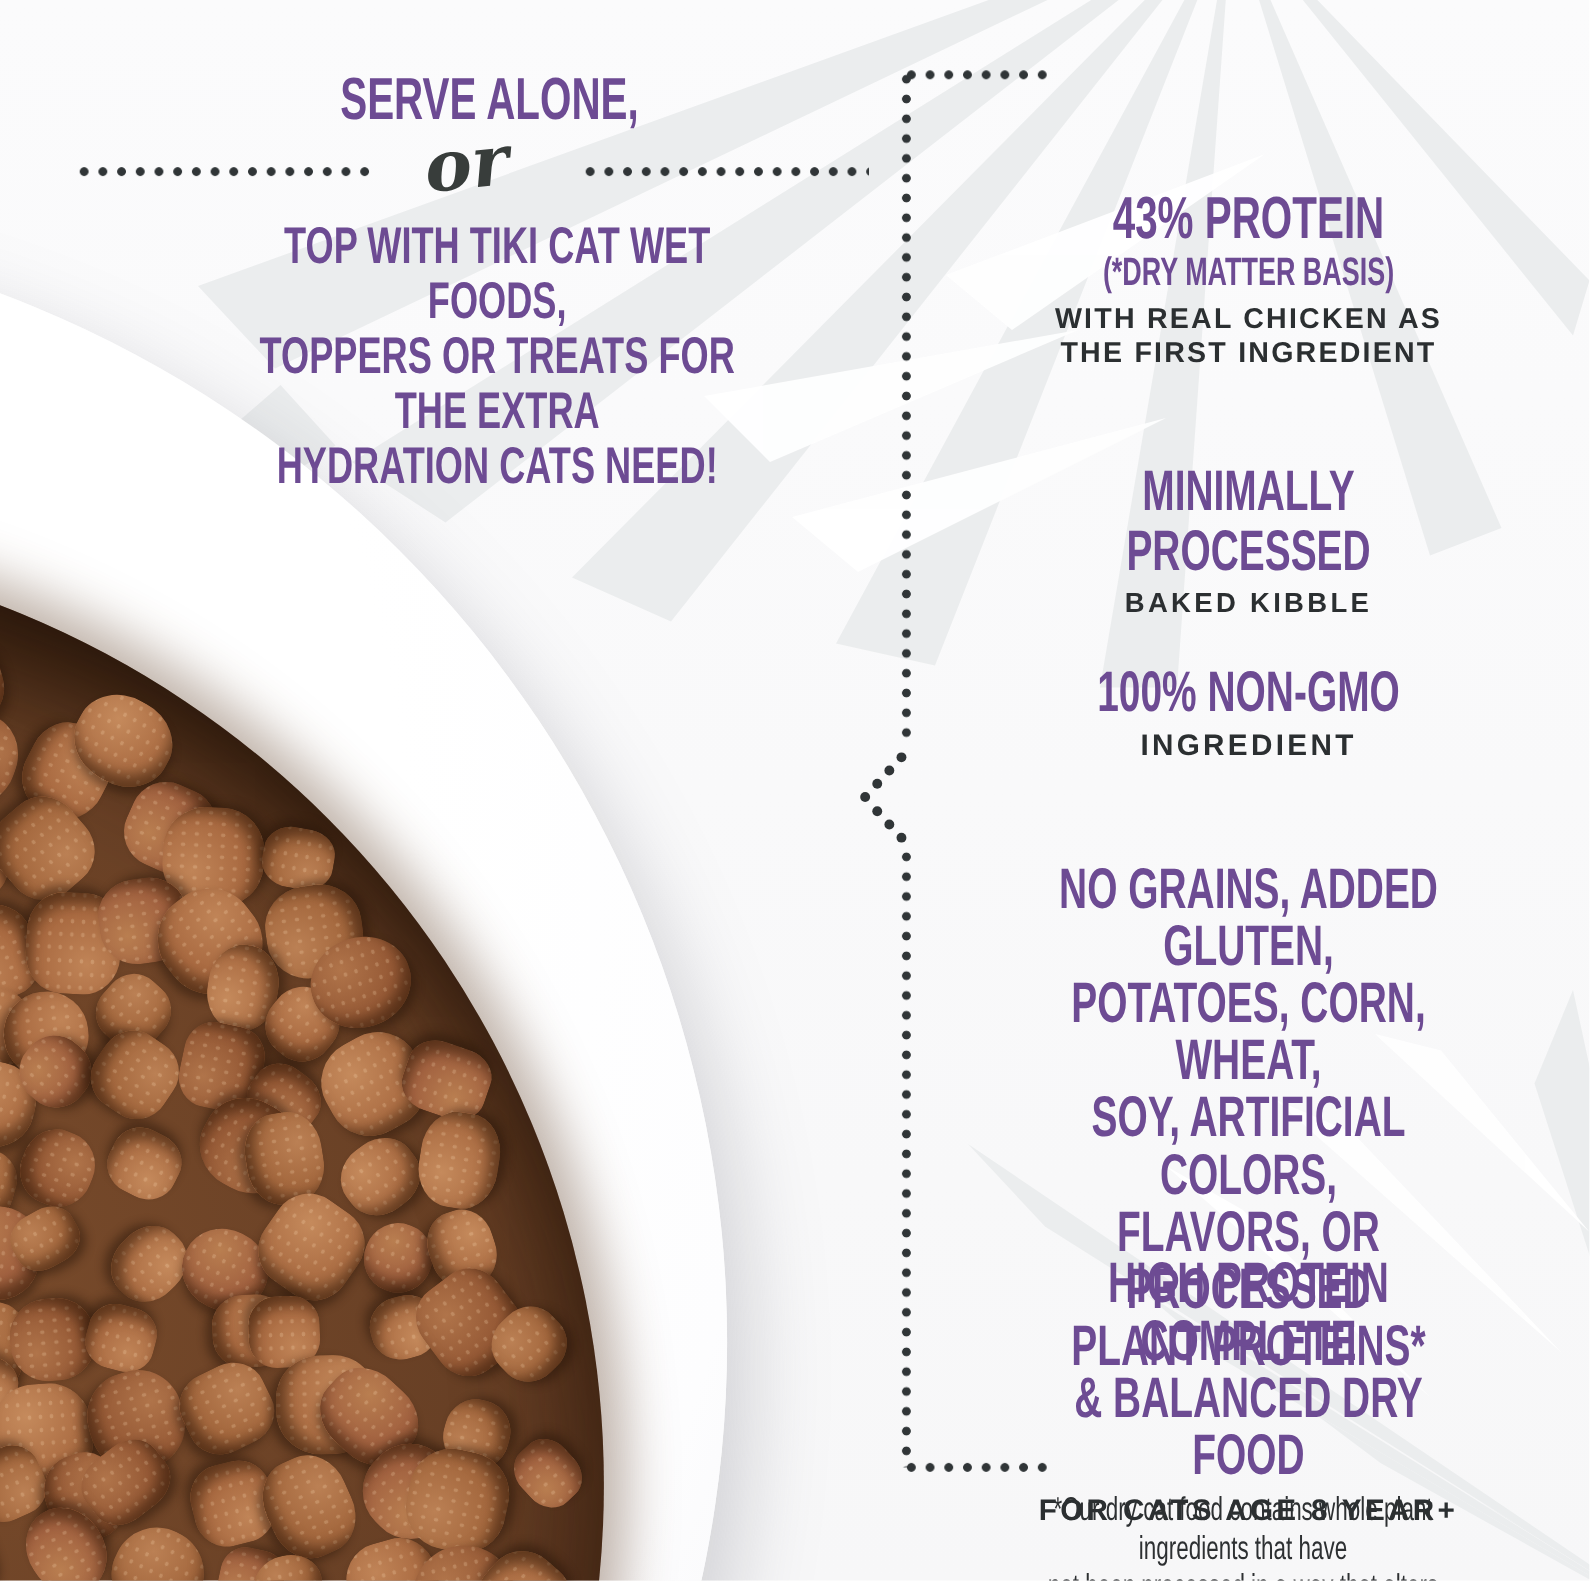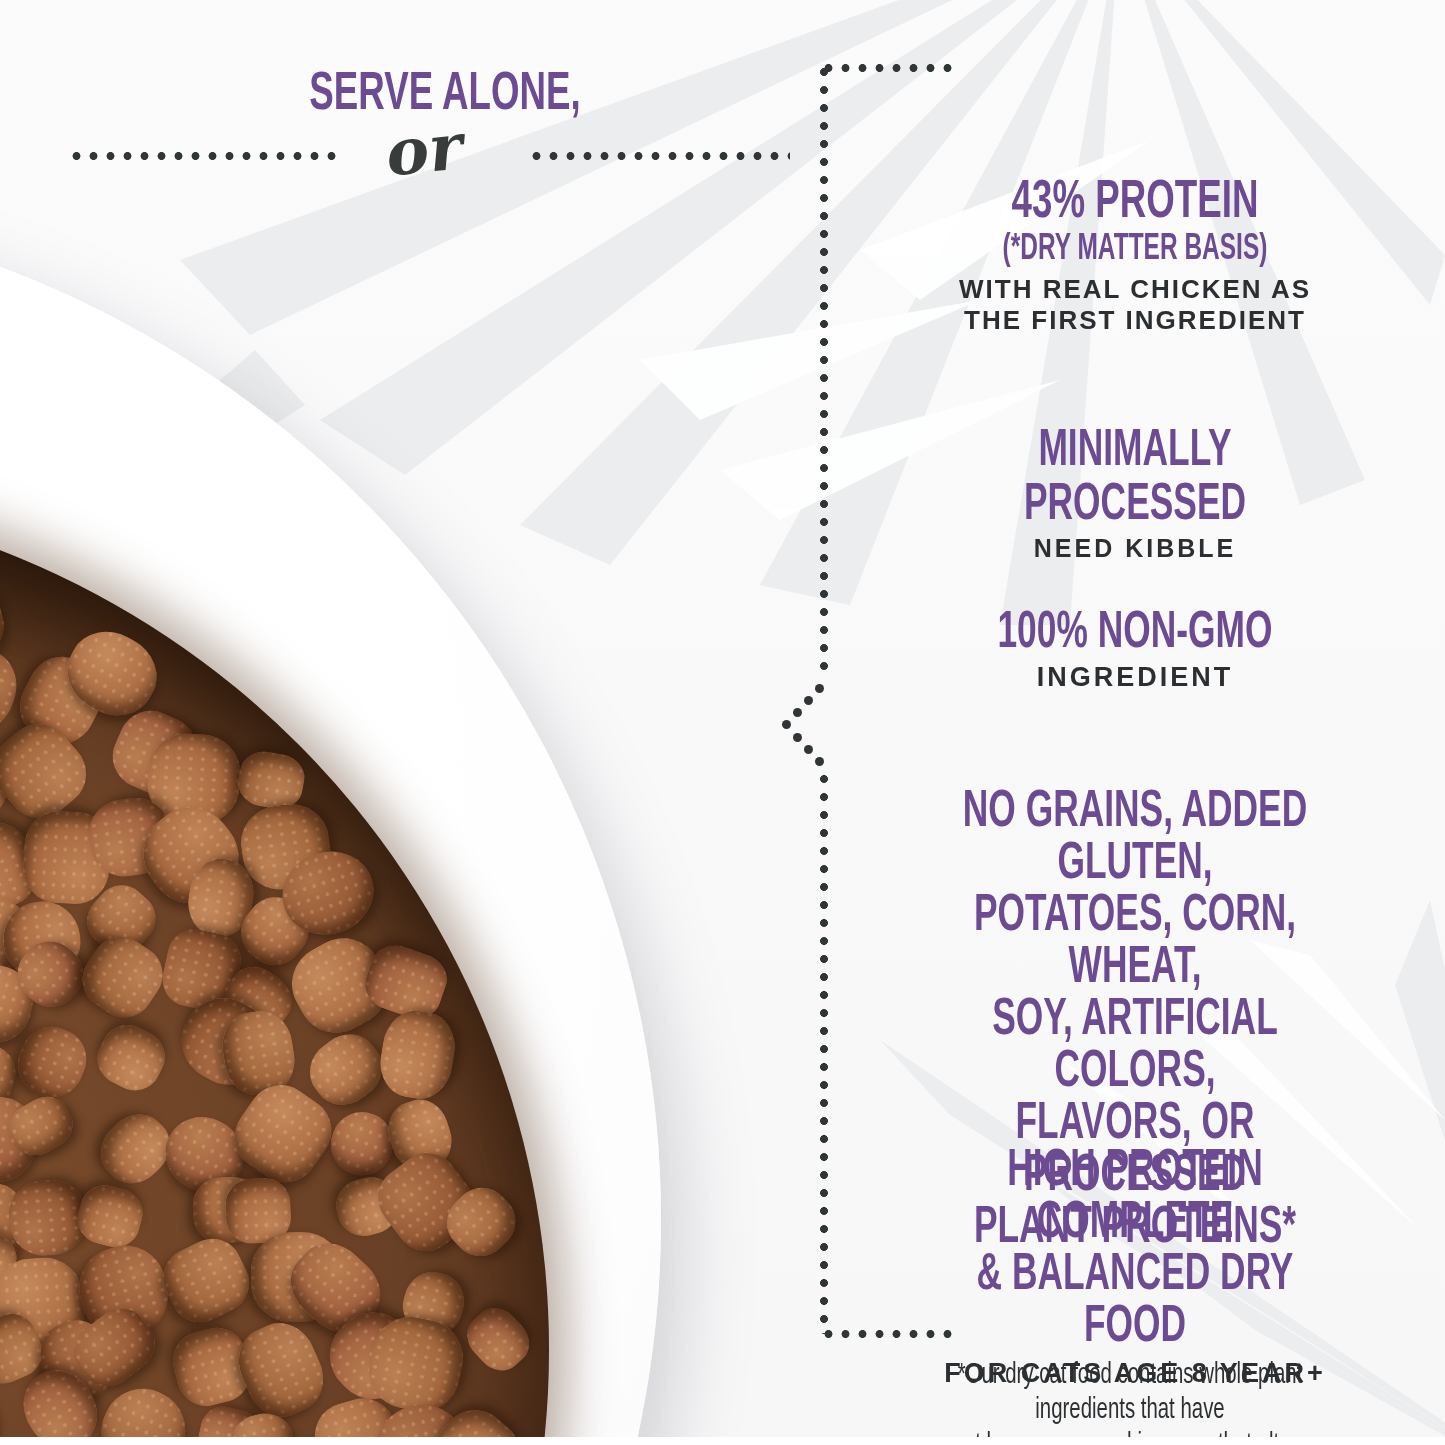--- a/index.html
+++ b/index.html
@@ -148,20 +148,25 @@
     </div>
 
   <div class="abs z6 center" style="left:90px;top:62px;width:710px;">
     <div class="cond center" style="font-size:54px;line-height:56px;">SERVE ALONE,</div>
   </div>
 
   <div class="abs z6 dot-h" style="left:68px;top:151px;width:268px;"></div>
   <div class="abs z6 script-or" style="left:386px;top:112px;font-size:64px;">or</div>
   <div class="abs z6 dot-h" style="left:528px;top:151px;width:262px;"></div>
 
+  <div class="abs z6 center" style="left:97px;top:198px;width:710px;">
+    <div class="cond-subtitle pre center" style="font-size:47px;line-height:50px;">TOP WITH TIKI CAT WET FOODS,
+TOPPERS OR TREATS FOR THE EXTRA
+HYDRATION CATS NEED!</div>
+  </div>
 
   <div class="abs z6 dot-h" style="left:820px;top:63px;width:140px;"></div>
   <div class="abs z6 dot-v" style="left:819px;top:63px;height:616px;"></div>
   <span class="abs z6 dot" style="left:815px;top:684px;"></span>
   <span class="abs z6 dot" style="left:804px;top:696px;"></span>
   <span class="abs z6 dot" style="left:793px;top:708px;"></span>
   <span class="abs z6 dot" style="left:782px;top:720px;"></span>
   <span class="abs z6 dot" style="left:793px;top:733px;"></span>
   <span class="abs z6 dot" style="left:804px;top:745px;"></span>
   <span class="abs z6 dot" style="left:815px;top:757px;"></span>
@@ -170,21 +175,21 @@
 
   <div class="abs z6 center" style="left:835px;top:170px;width:600px;">
     <div class="cond center" style="font-size:54px;line-height:56px;">43% PROTEIN</div>
     <div class="cond center" style="font-size:36px;line-height:38px;margin-top:2px;">(*DRY MATTER BASIS)</div>
     <div class="spaced pre center" style="font-size:26px;line-height:31px;letter-spacing:2px;margin-top:8px;">WITH REAL CHICKEN AS
 THE FIRST INGREDIENT</div>
   </div>
 
   <div class="abs z6 center" style="left:835px;top:420px;width:600px;">
     <div class="cond center" style="font-size:52px;line-height:54px;">MINIMALLY PROCESSED</div>
-    <div class="spaced center" style="font-size:25px;line-height:28px;letter-spacing:3px;margin-top:6px;">NEED KIBBLE</div>
+    <div class="spaced center" style="font-size:25px;line-height:28px;letter-spacing:3px;margin-top:6px;">BAKED KIBBLE</div>
   </div>
 
   <div class="abs z6 center" style="left:835px;top:602px;width:600px;">
     <div class="cond center" style="font-size:52px;line-height:54px;">100% NON-GMO</div>
     <div class="spaced center" style="font-size:27px;line-height:30px;letter-spacing:3px;margin-top:6px;">INGREDIENT</div>
   </div>
 
   <div class="abs z6 center" style="left:835px;top:782px;width:600px;">
     <div class="cond pre center" style="font-size:52px;line-height:52px;">NO GRAINS, ADDED GLUTEN,
 POTATOES, CORN, WHEAT,

